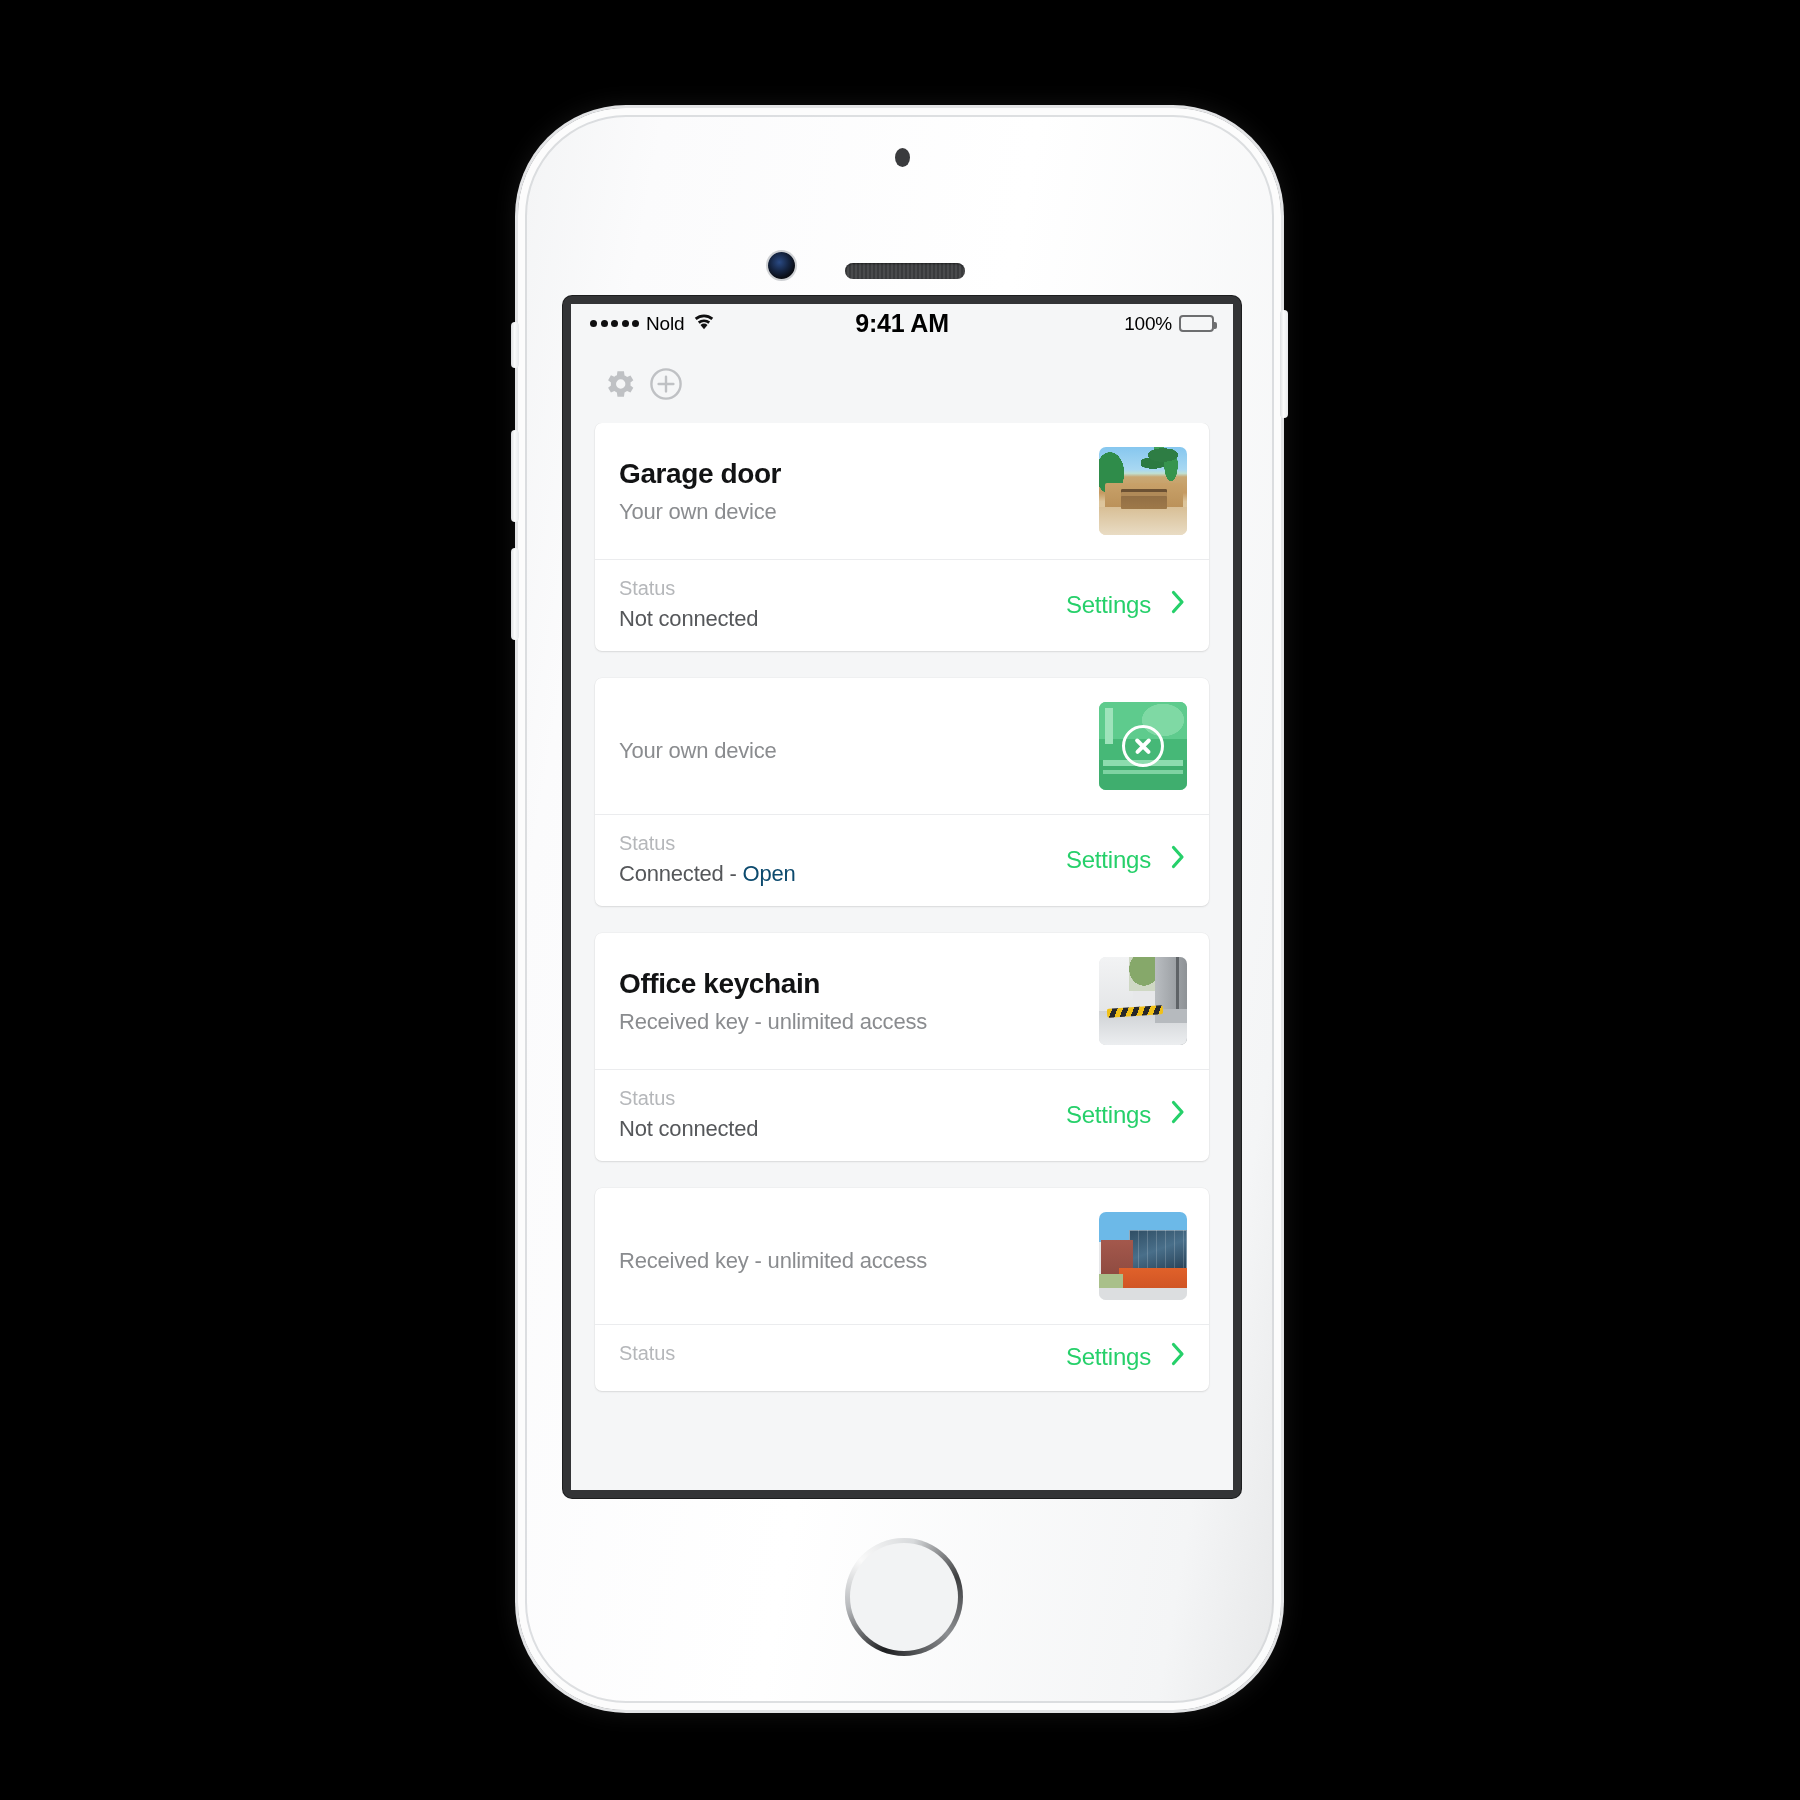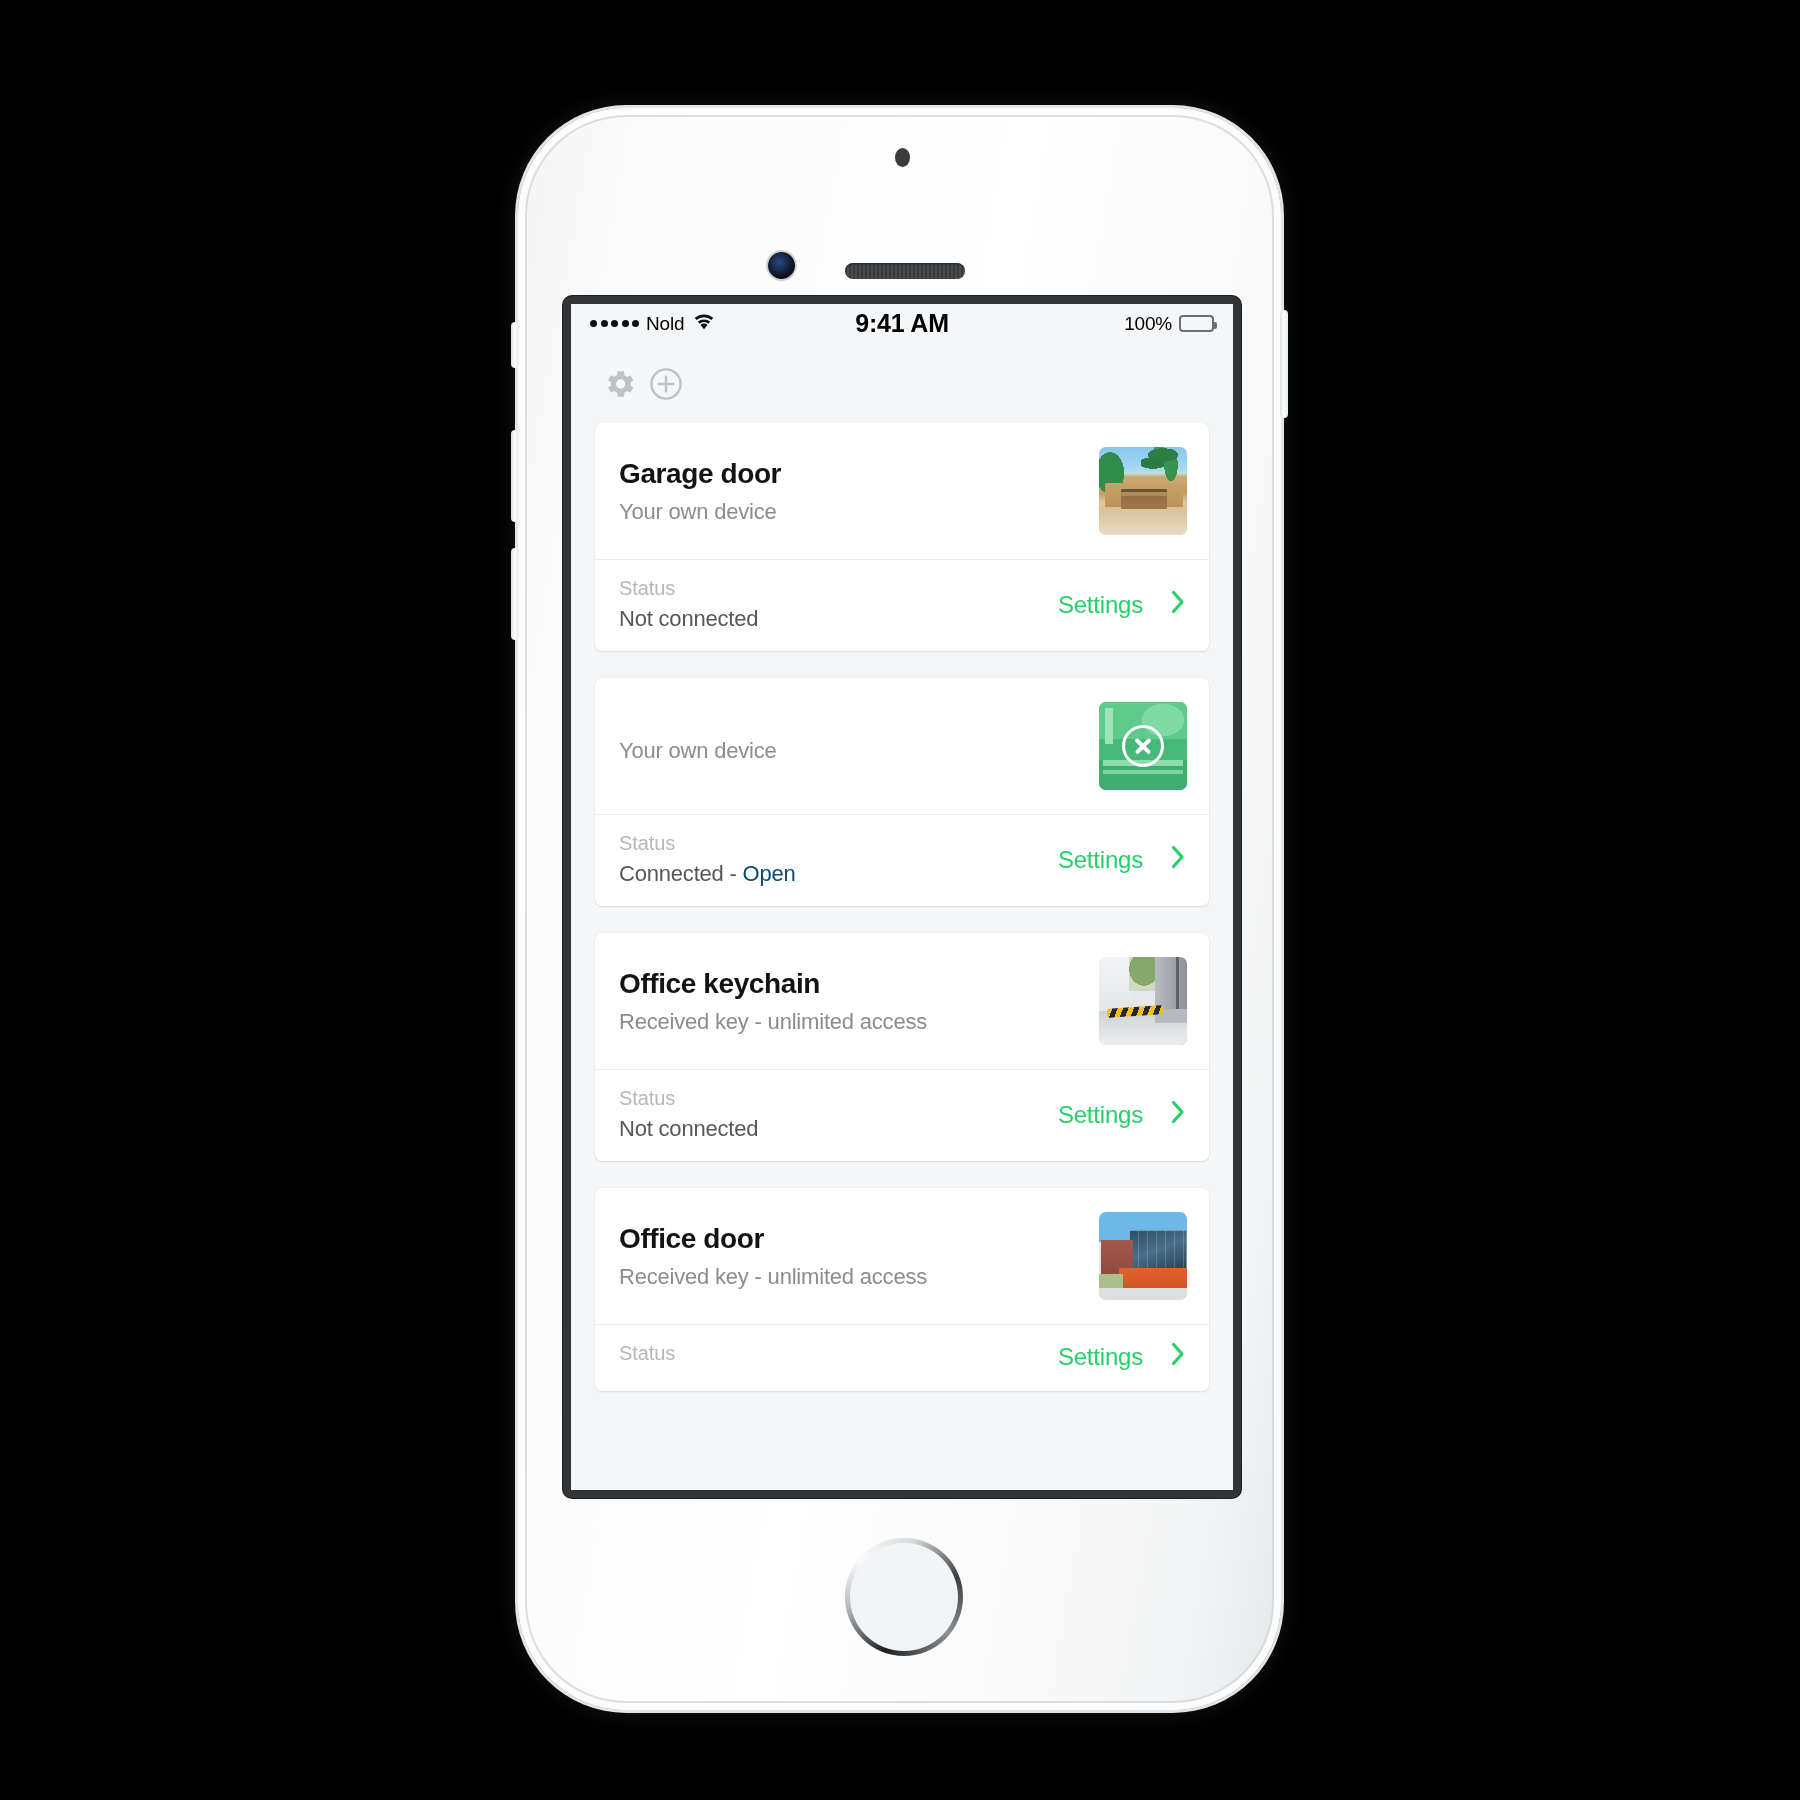--- a/index.html
+++ b/index.html
@@ -149,21 +149,21 @@
   }
   .card-bottom{
     display:flex; padding:17px 22px 19px 24px;
     border-top:1px solid #ebecee;
   }
   .status-block{ flex:1; }
   .status-lbl{ font-size:20px; color:#b5b7ba; letter-spacing:-.1px; }
   .status-val{ font-size:22px; color:#55575a; margin-top:6px; letter-spacing:-.2px; }
   .status-val .accent{ color:#0c4a6e; }
   .settings-link{
-    display:flex; align-items:center; gap:28px; cursor:pointer;
+    display:flex; align-items:center; gap:20px; cursor:pointer;
     font-size:24px; font-weight:500; color:#26d06a; letter-spacing:-.2px;
     padding-right:2px;
   }
 
   
   .th-garage{
     background:linear-gradient(#86c7ef 0%,#a9d8f2 26%,#bfe0d3 30%,#c9a873 34%,#c59a62 52%,#dcc49a 62%,#e8d6b4 100%);
   }
   .th-garage .sky-palm{
     position:absolute; right:2px; top:-4px; width:44px; height:54px;
@@ -414,21 +414,20 @@
                     <path d="M2.5 2.5 11 12l-8.5 9.5" stroke="#26d06a" stroke-width="3.2" fill="none" stroke-linecap="round" stroke-linejoin="round"></path>
                   </svg>
               </span>
             </div>
           </div>
         </div>
 
         <div class="card">
           <div class="card-top">
             <div class="card-texts">
-              <div class="card-title">Office door</div>
               <div class="card-sub">Received key - unlimited access</div>
             </div>
             <div class="thumb th-office">
               <div class="glass"></div>
                 <div class="glass-lines"></div>
                 <div class="brick"></div>
               <div class="orange"></div>
                 <div class="grass"></div>
                 <div class="ground"></div>
             </div>

